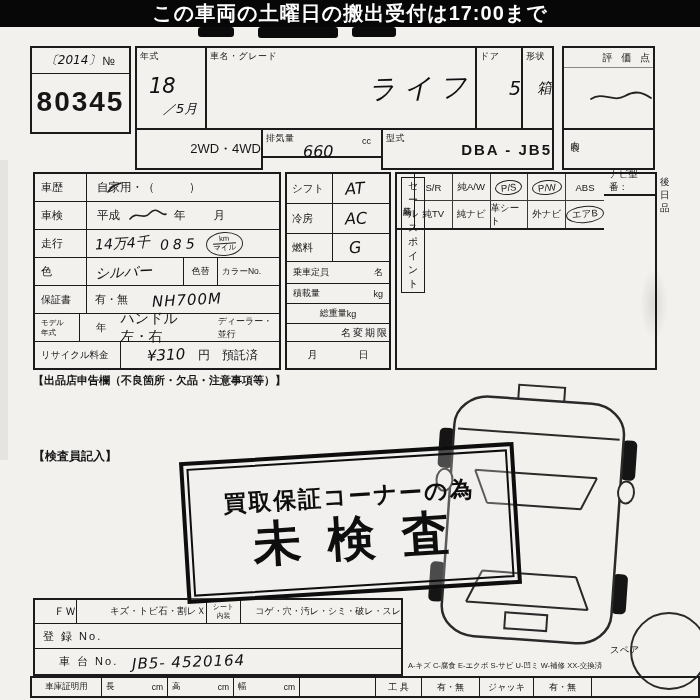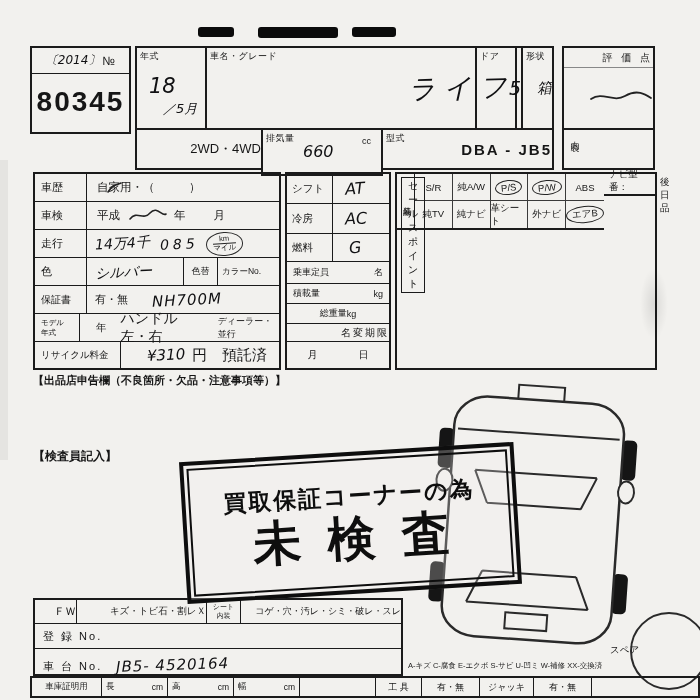--- a/index.html
+++ b/index.html
@@ -49,71 +49,74 @@
   .stamp-l1{font-size:23px;font-weight:bold;letter-spacing:2px;color:#0e0e0e;white-space:nowrap}
   .stamp-l2{font-size:48px;font-weight:bold;letter-spacing:.55em;margin-right:-.55em;color:#0e0e0e;line-height:1.05;white-space:nowrap}
   
   .leg{left:33px;top:598px;width:370px;height:78px}
   .leg1{height:24px;border-bottom:1.5px solid #1b1b1b;display:flex;align-items:stretch}
   .lc-fw{width:42px;border-right:1.5px solid #1b1b1b;font-size:11px}
   .lc-d1{width:130px;border-right:1.5px solid #1b1b1b;font-size:9.5px}
   .lc-seat{width:34px;border-right:1.5px solid #1b1b1b;display:flex;flex-direction:column;align-items:center;justify-content:center;font-size:7px;line-height:1.2}
   .lc-d2{flex:1;font-size:9px}
   .leg2{height:25px;border-bottom:1.5px solid #1b1b1b;display:flex;align-items:center;padding-left:8px;font-size:11px;letter-spacing:2px}
-  .leg3{height:25px;display:flex;align-items:flex-end;padding-left:8px;font-size:11px;letter-spacing:2px}
+  .leg3{height:25px;display:flex;align-items:center;padding-left:24px;font-size:11px;letter-spacing:2px}
   
   .bbar{left:30px;top:676px;width:670px;height:22px;display:flex;align-items:stretch}
   .bcell{border-right:1.5px solid #1b1b1b;display:flex;align-items:center;justify-content:center;font-size:8.5px}
   .bcell.split{justify-content:space-between;padding:0 4px}
   .smudge{position:absolute;pointer-events:none}
 </style>
 </head>
 <body>
 
 <div id="page">
 
+  <div class="abs banner">
+    <span>この車両の土曜日の搬出受付は17:00まで</span>
+  </div>
   <div class="frag" style="left:198px;top:27px;width:36px;height:10px"></div>
   <div class="frag" style="left:258px;top:27px;width:80px;height:11px"></div>
   <div class="frag" style="left:352px;top:27px;width:44px;height:10px"></div>
 
   <div class="abs bx lot">
     <div class="lot-top">
       <span class="hand">〔2014〕</span>
       <span>№</span>
     </div>
     <div class="lot-num">80345</div>
   </div>
 
   <div class="abs bx" style="left:135px;top:46px;width:72px;height:84px">
     <span class="cell-lbl">年式</span>
     <span class="hand abs" style="left:12px;top:26px;font-size:21px">18</span>
     <span class="hand abs" style="left:26px;top:52px;font-size:13px">／5月</span>
   </div>
-  <div class="abs bx" style="left:205px;top:46px;width:312px;height:84px">
+  <div class="abs bx" style="left:205px;top:46px;width:272px;height:84px">
     <span class="cell-lbl">車名・グレード</span>
     <div class="ctr" style="height:100%">
       <span class="hand" style="font-size:27px;letter-spacing:8px;transform:rotate(-1.5deg)">ライフ</span>
     </div>
   </div>
   <div class="abs bx" style="left:475px;top:46px;width:48px;height:84px">
     <span class="cell-lbl">ドア</span>
     <div class="ctr" style="height:100%">
       <span class="hand" style="font-size:19px">5</span>
     </div>
   </div>
   <div class="abs bx" style="left:521px;top:46px;width:33px;height:84px">
     <span class="cell-lbl">形状</span>
     <div class="ctr" style="height:100%">
       <span class="hand" style="font-size:15px;transform:rotate(-4deg)">箱</span>
     </div>
   </div>
   <div class="abs bx ctr" style="left:135px;top:128px;width:128px;height:42px;font-size:13px">
     <span>2WD・4WD</span>
   </div>
-  <div class="abs bx" style="left:261px;top:128px;width:122px;height:48px">
+  <div class="abs bx" style="left:261px;top:128px;width:122px;height:30px">
     <span class="cell-lbl">排気量</span>
     <span class="hand abs" style="left:40px;top:12px;font-size:16px">660</span>
     <span class="abs" style="right:10px;top:6px;font-size:9px">cc</span>
   </div>
   <div class="abs bx" style="left:381px;top:128px;width:173px;height:42px">
     <span class="cell-lbl">型式</span>
     <div class="ctr" style="height:100%">
       <span style="font-size:15px;font-weight:bold;letter-spacing:2px">DBA - JB5</span>
     </div>
   </div>
@@ -173,21 +176,21 @@
         <span>モデル</span>
         <span>年式</span>
       </span>
       <span style="font-size:10.5px;margin-left:16px">年</span>
       <span style="font-size:14px;margin-left:14px">ハンドル 左・右</span>
       <span style="font-size:9px;margin-left:10px">ディーラー・並行</span>
     </div>
     <div class="lrow">
       <span class="lcap" style="width:86px;font-size:9.5px">リサイクル料金</span>
       <span class="hand" style="font-size:15px;margin-left:26px;transform:rotate(-3deg)">¥310</span>
-      <span style="font-size:15px;margin-left:auto;margin-right:12px">円　預託済</span>
+      <span style="font-size:12px;margin-left:auto;margin-right:21px">円　預託済</span>
     </div>
   </div>
 
   <div class="abs" style="left:33px;top:373px;font-size:11px;font-weight:bold">【出品店申告欄（不良箇所・欠品・注意事項等）】</div>
 
   <div class="abs bx" style="left:285px;top:172px;width:106px;height:198px;display:flex;flex-direction:column">
     <div class="mrow" style="height:30px">
       <span class="mcap">シフト</span>
       <span class="hand" style="font-size:16px;margin-left:12px;transform:rotate(-4deg)">AT</span>
     </div>

